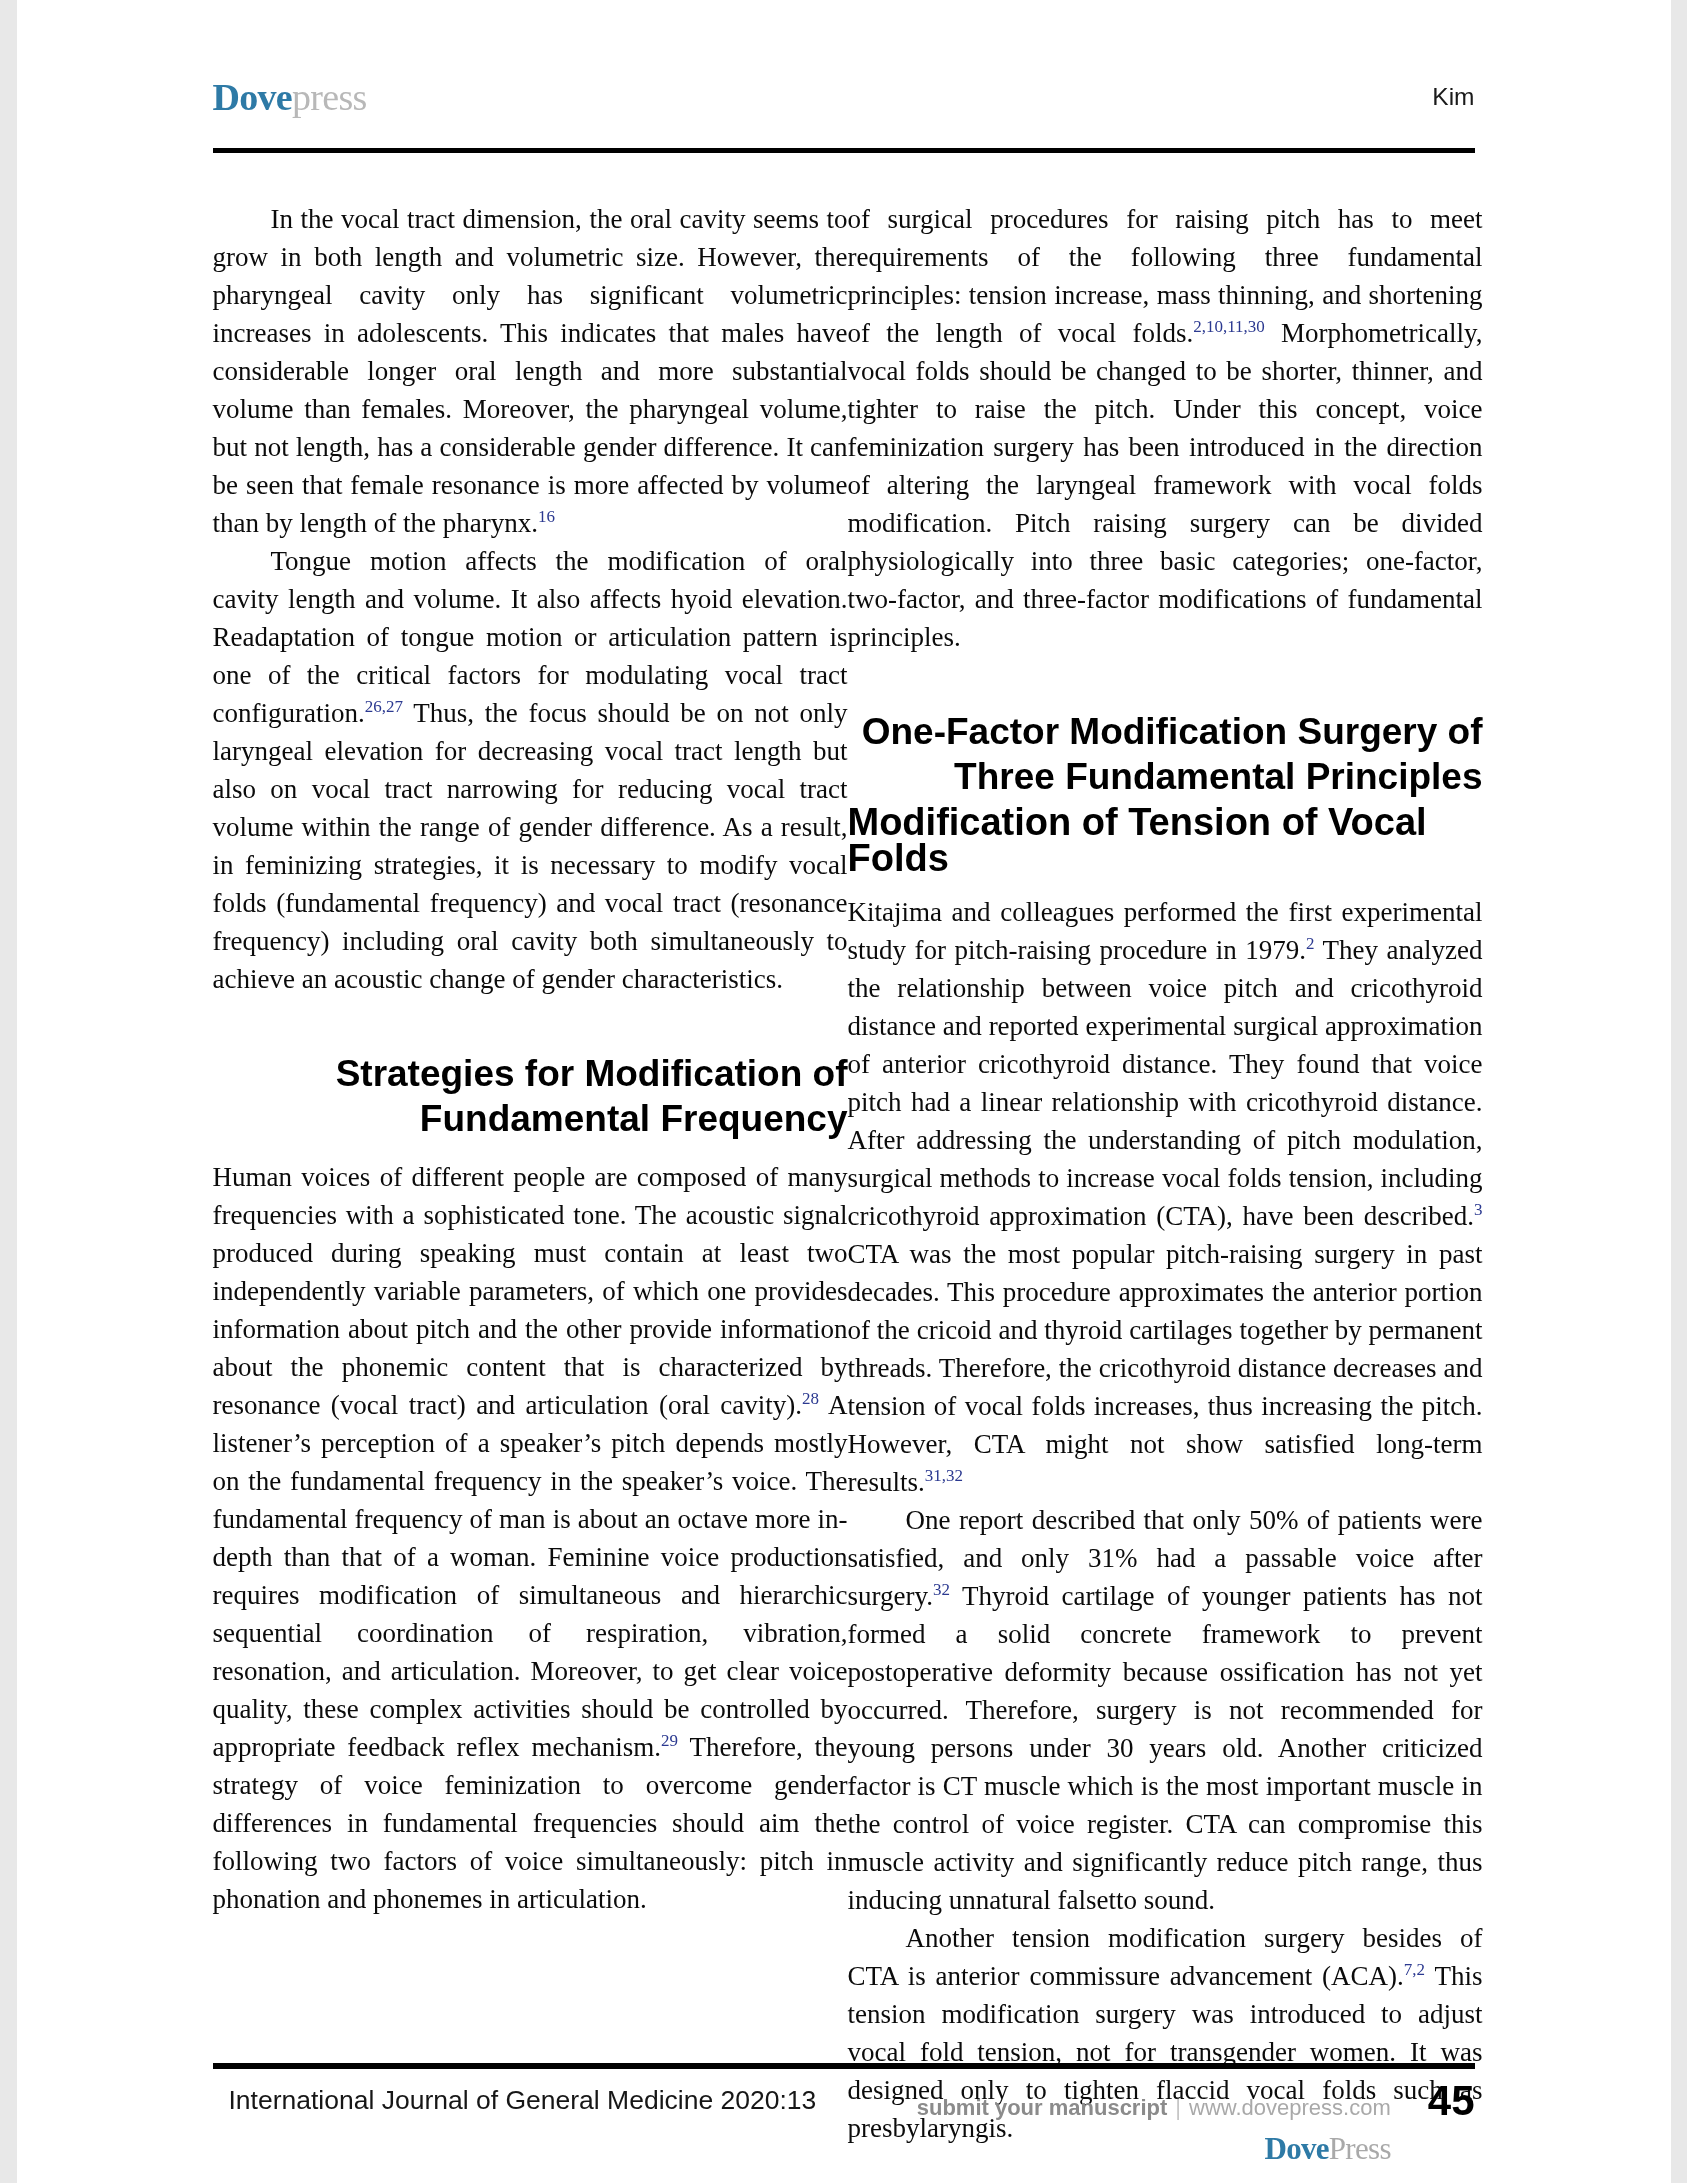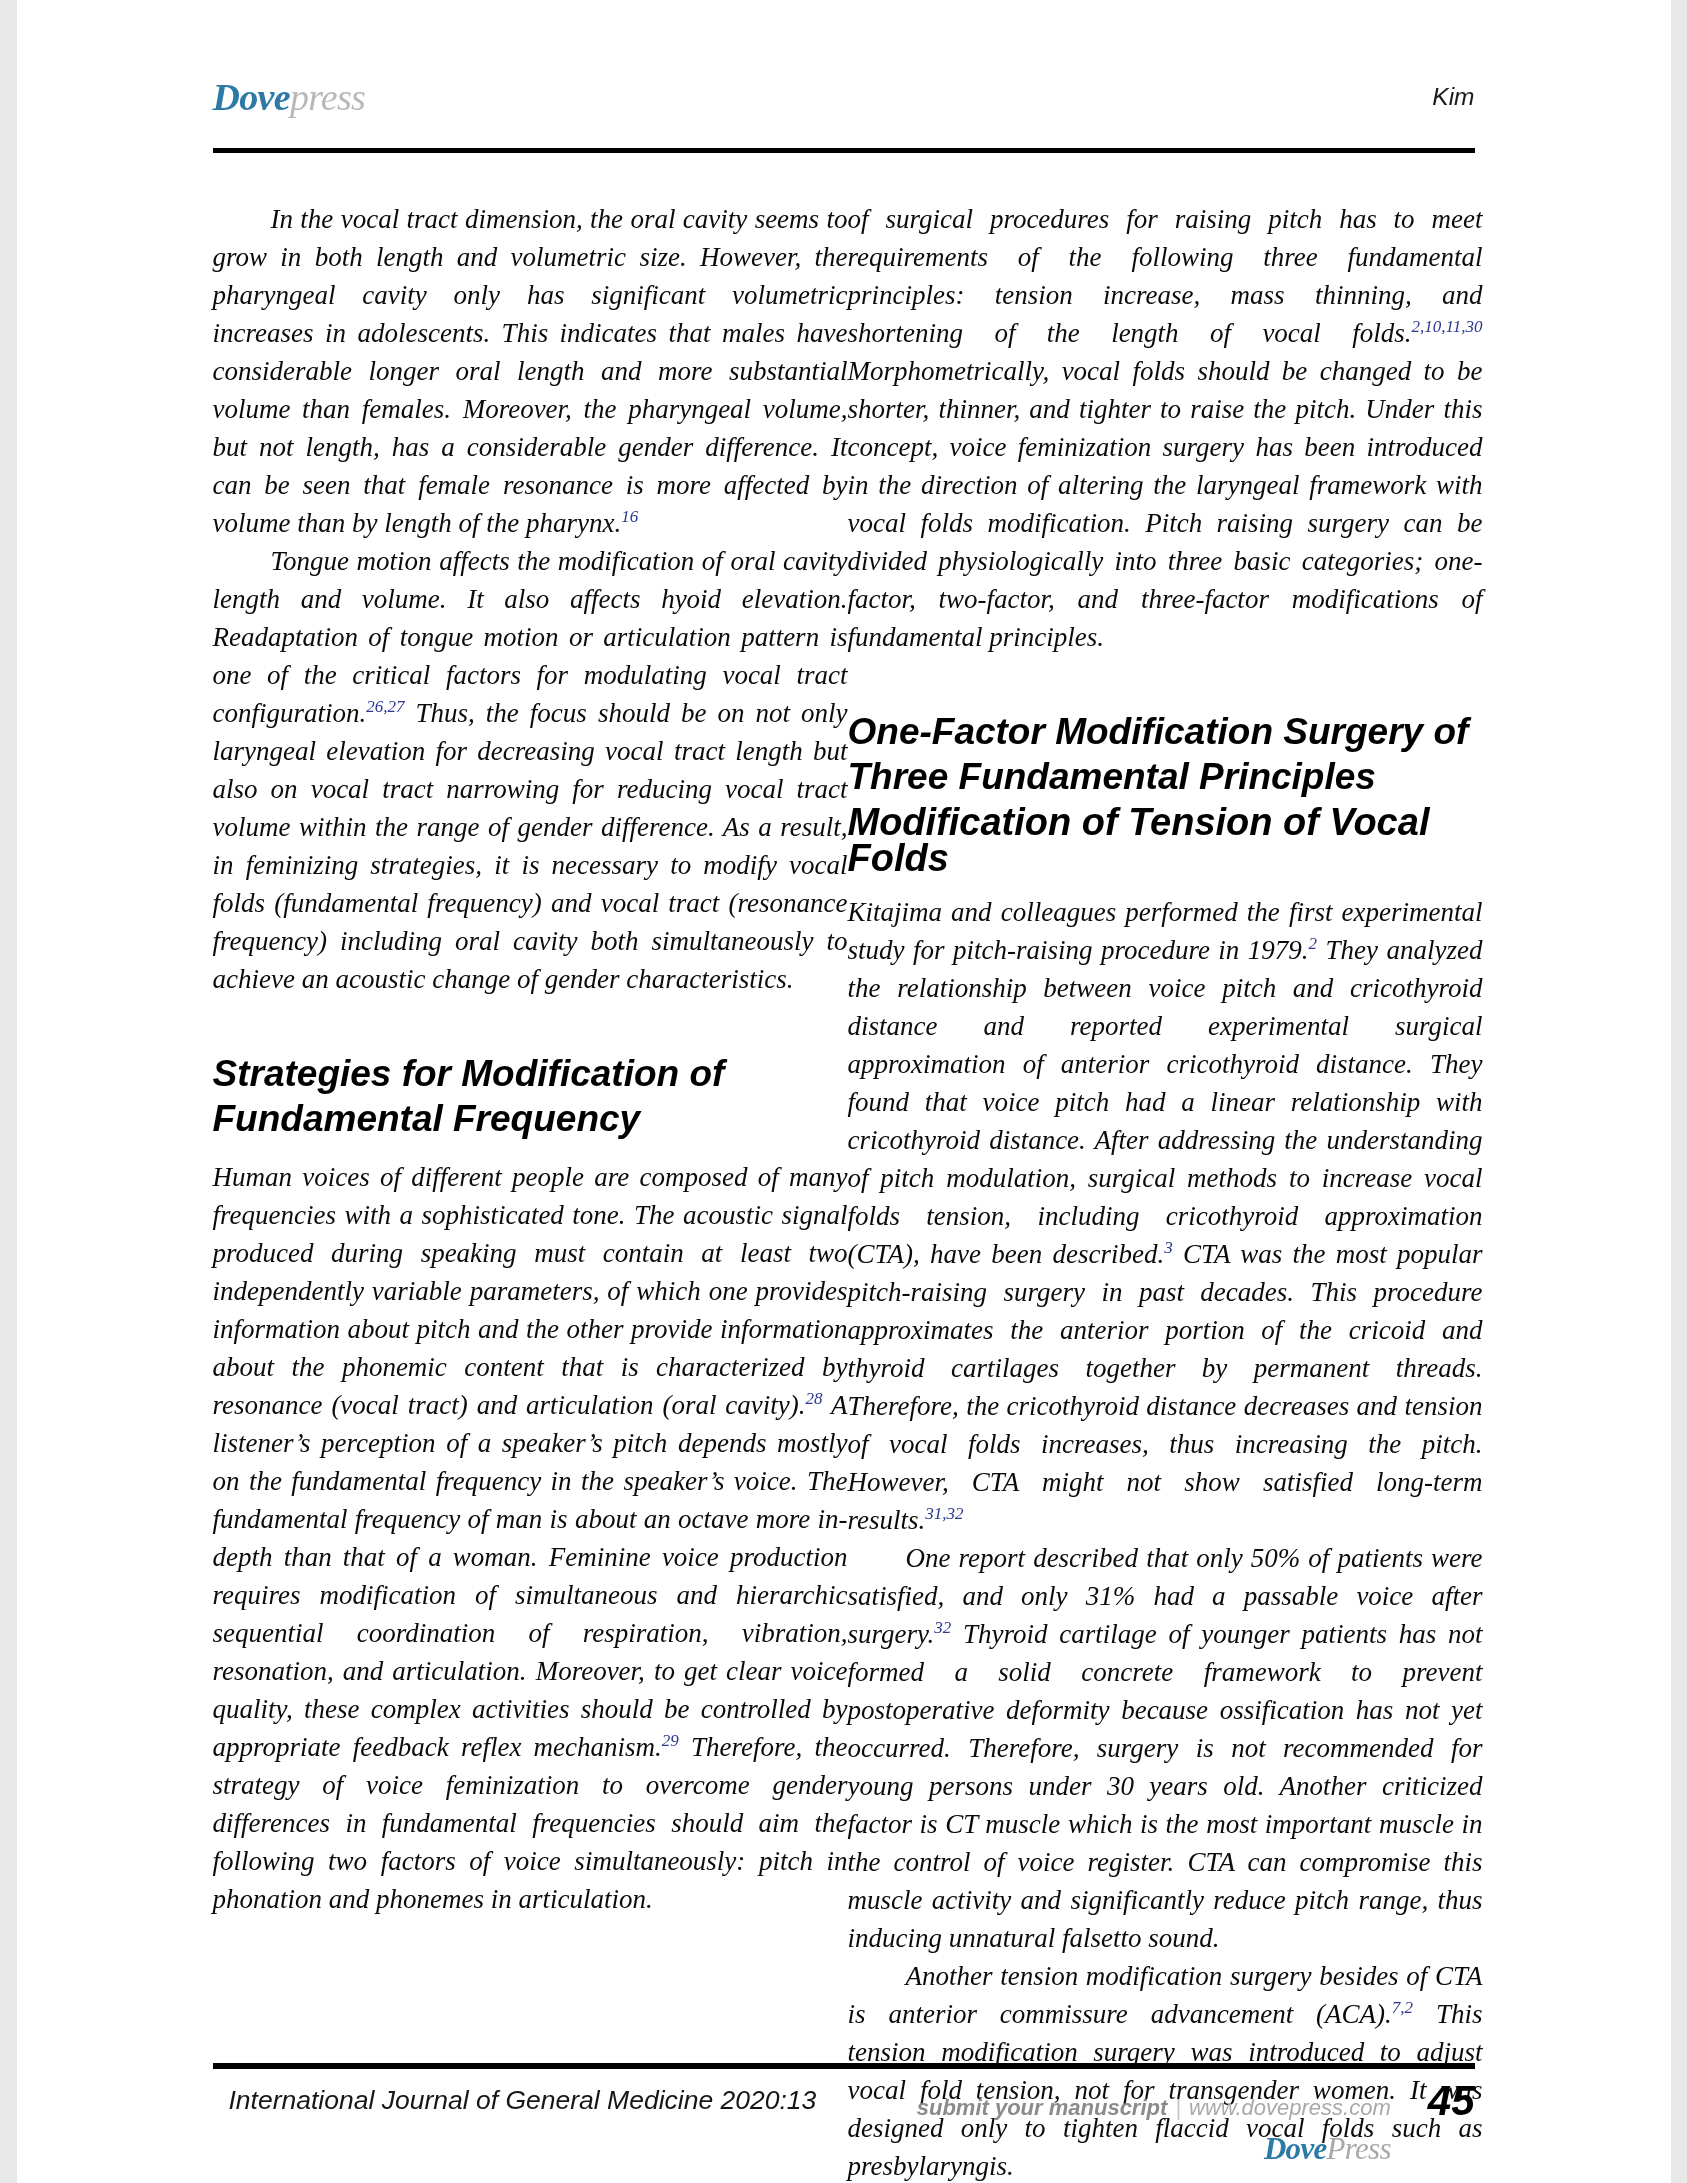--- a/index.html
+++ b/index.html
@@ -1,20 +1,19 @@
 <!DOCTYPE html>
 <html style="font-size:10.6px"><head>
 <meta charset="utf-8">
 <style>
   html,body { margin:0; padding:0; background:#e8e8e8; }
   .page {
     position:relative; width:1654px; height:2183px; background:#ffffff;
     font-family:"Liberation Serif", serif; color:#0b0b0b; overflow:hidden;
     margin:0 auto;
-    font-style:italic;
   }
   
   .header {
     position:absolute; left:196px; right:196px; top:78px;
     display:flex; justify-content:space-between; align-items:flex-end;
   }
   .logo { font-family:"Liberation Serif", serif; font-size:38px; line-height:1; letter-spacing:-0.7px; }
   .logo .dove  { color:#2E7AA6; font-weight:bold; }
   .logo .press { color:#b8b8b8; font-weight:normal; }
   .author { font-family:"Liberation Sans", sans-serif; font-size:24.5px; color:#1a1a1a; padding-bottom:5.3px; }
@@ -25,21 +24,21 @@
     position:absolute; left:196px; right:188px; top:200px;
     display:flex; 
   }
   .col { flex:1; font-size:27px; line-height:38px; text-align:justify; }
   .col p { margin:0; }
   p.indent { text-indent:58px; }
   sup.ref { color:#2B3990; font-size:17px; line-height:0; vertical-align:super; }
 
   .sec-heading {
     font-family:"Liberation Sans", sans-serif; font-weight:bold;
-    font-size:37px; line-height:45px; margin:53px 0 17px 0; text-align:left; color:#000;
+    font-size:37px; line-height:45px; margin:53px 0 17px 0; text-align:right; color:#000;
   }
   .right .sec-heading { margin-bottom:5.3px; }
   .sub-heading {
     font-family:"Liberation Sans", sans-serif; font-weight:bold;
     font-size:38px; line-height:36px; margin:0 0 17px 0; text-align:left; color:#000;
   }
 
   
   .footer-rule { position:absolute; left:196px; right:196px; top:2063px; height:6px; background:#000; }
   .footer {

